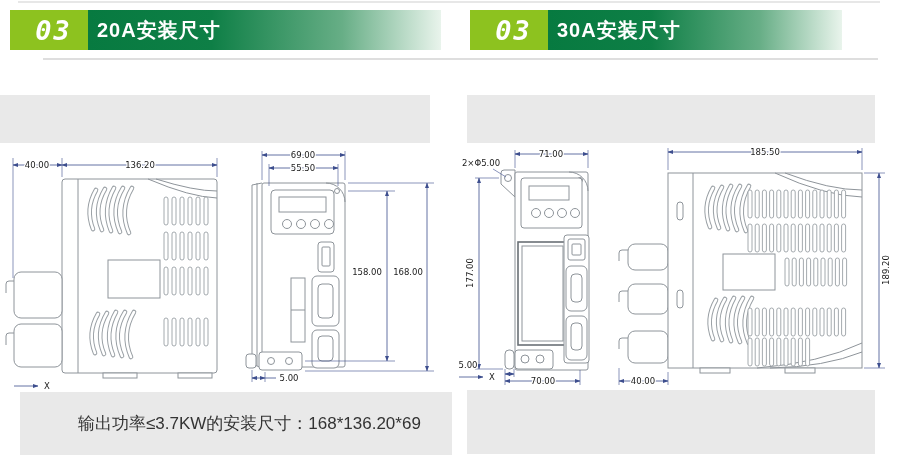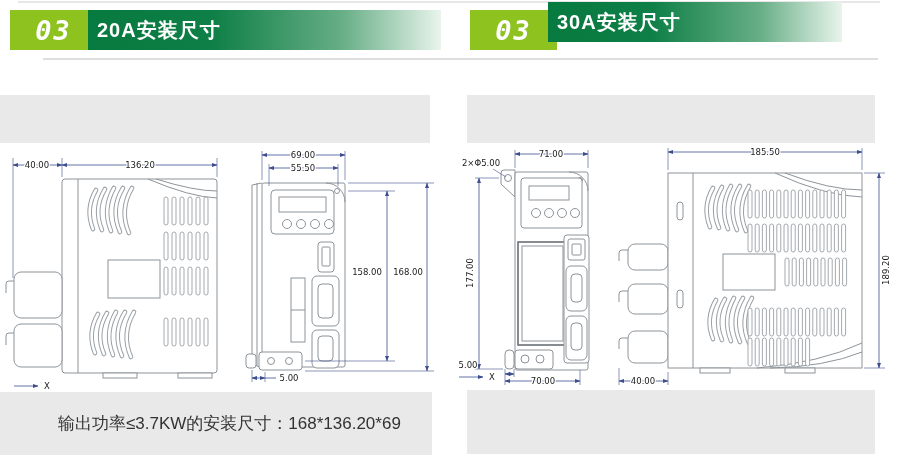--- a/index.html
+++ b/index.html
@@ -10,21 +10,21 @@
   .sec-left{left:0;width:455px;}
   .sec-right{left:455px;width:445px;}
   .badge{position:absolute;width:87px;height:40px;background:#8dc21f;color:#fff;
          display:flex;align-items:center;justify-content:center;
          font-family:"DejaVu Sans Mono","Liberation Mono",monospace;
          font-weight:bold;font-style:italic;font-size:27px;letter-spacing:2px;}
   .banner{position:absolute;height:40px;color:#fff;font-size:20px;font-weight:600;
           line-height:40px;padding-left:9px;box-sizing:border-box;letter-spacing:1px;
           background:linear-gradient(to right,#077a40 0%,#0e7f46 35%,#67ae86 72%,#e9f4ec 100%);}
   .band{position:absolute;background:#e9e9e9;}
-  .caption-bar{display:flex;align-items:center;}
+  .caption-bar{display:flex;align-items:center;margin-left:20px;}
   .caption{padding-left:58px;font-size:17px;color:#333;}
   svg.drw{position:absolute;left:0;top:140px;}
   .ln{fill:none;stroke:#8e949a;stroke-width:1;}
   .lnf{fill:#ffffff;stroke:#8e949a;stroke-width:1;}
   .lnd{fill:none;stroke:#6a7076;stroke-width:1.6;}
   .thin{stroke:#3d4e8e;stroke-width:.6;fill:none;}
   .dim{stroke:#3d4e8e;stroke-width:.8;fill:none;}
   .dimt{font-family:"DejaVu Sans",sans-serif;font-size:8.5px;fill:#1a1a1a;
         text-anchor:middle;paint-order:stroke;stroke:#fff;stroke-width:2.5px;}
   .cvg path{stroke:#9aa0a5;stroke-width:4.6;fill:none;stroke-linecap:round;}
@@ -172,21 +172,21 @@
 
     <div class="band caption-bar" style="left:0;top:392px;width:432px;height:63px;">
       <span class="caption">输出功率≤3.7KW的安装尺寸：168*136.20*69</span>
     </div>
   </section>
 
   <section class="sec-right">
     <div class="badge" style="left:15px;top:10px;">
       <span>03</span>
     </div>
-    <div class="banner" style="left:93px;top:2px;width:294px;">
+    <div class="banner" style="left:93px;top:10px;width:294px;">
       <span>30A安装尺寸</span>
     </div>
     <div class="band" style="left:12px;top:95px;width:408px;height:48px;"></div>
 
     <svg class="drw" width="445" height="255" viewBox="0 0 445 255">
       <defs>
         <marker id="arR" viewBox="0 0 8 8" refX="7.5" refY="4" markerWidth="7" markerHeight="7" orient="auto-start-reverse">
           <path d="M0,1 L8,4 L0,7 Z" fill="#3d4e8e"></path>
         </marker>
         <g id="Rv14">

